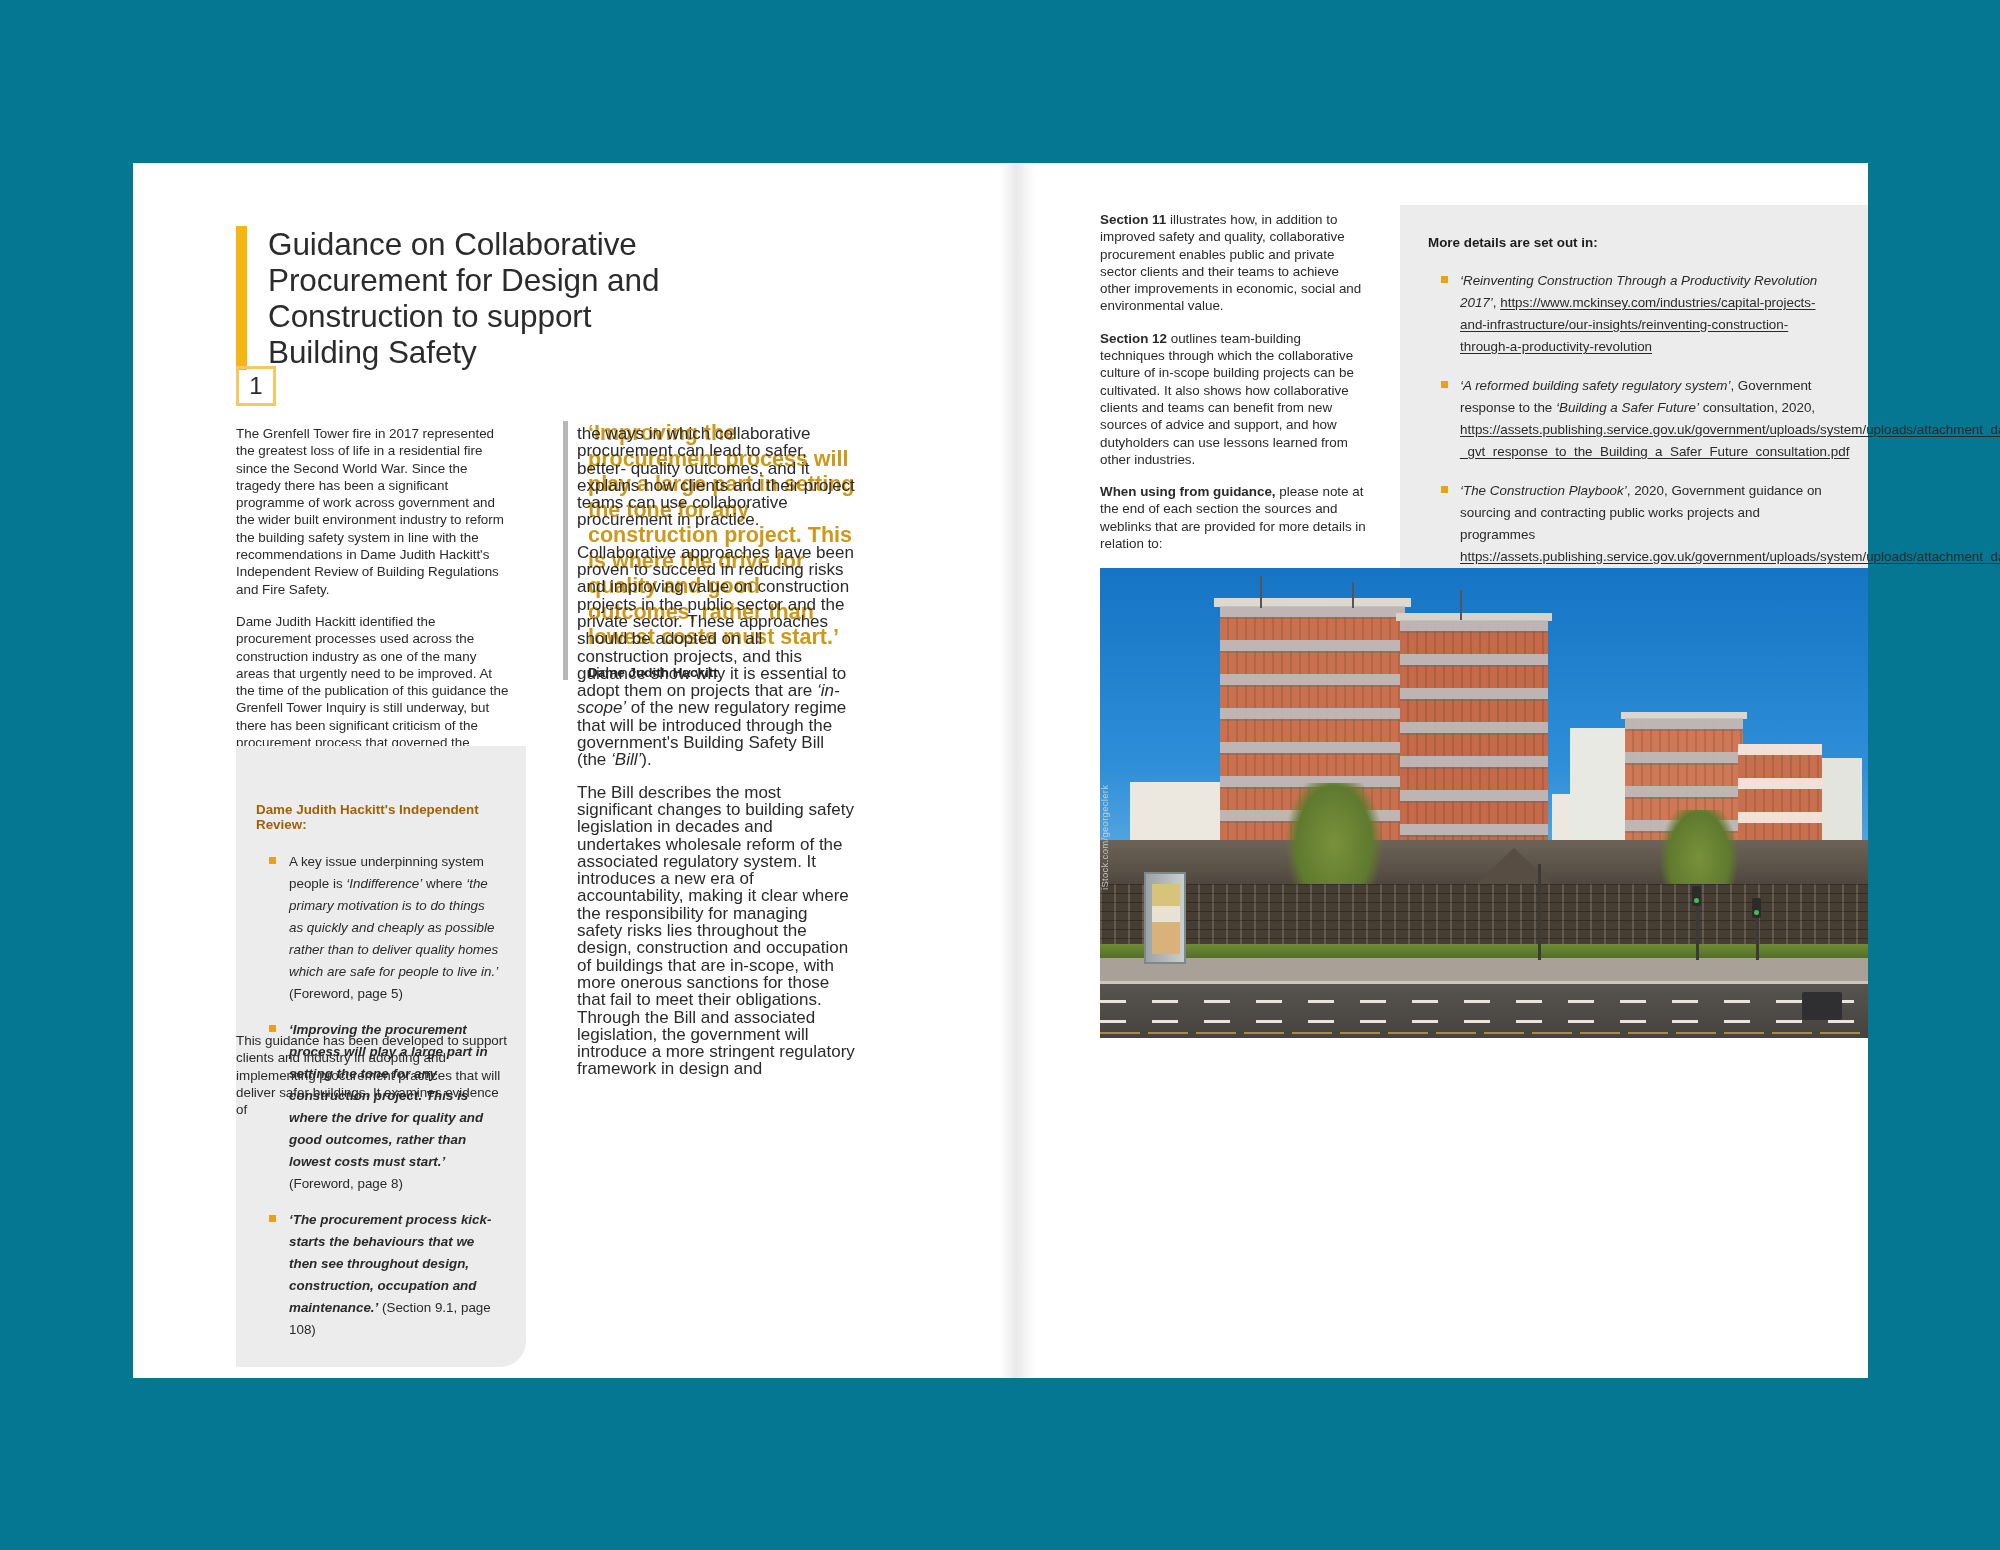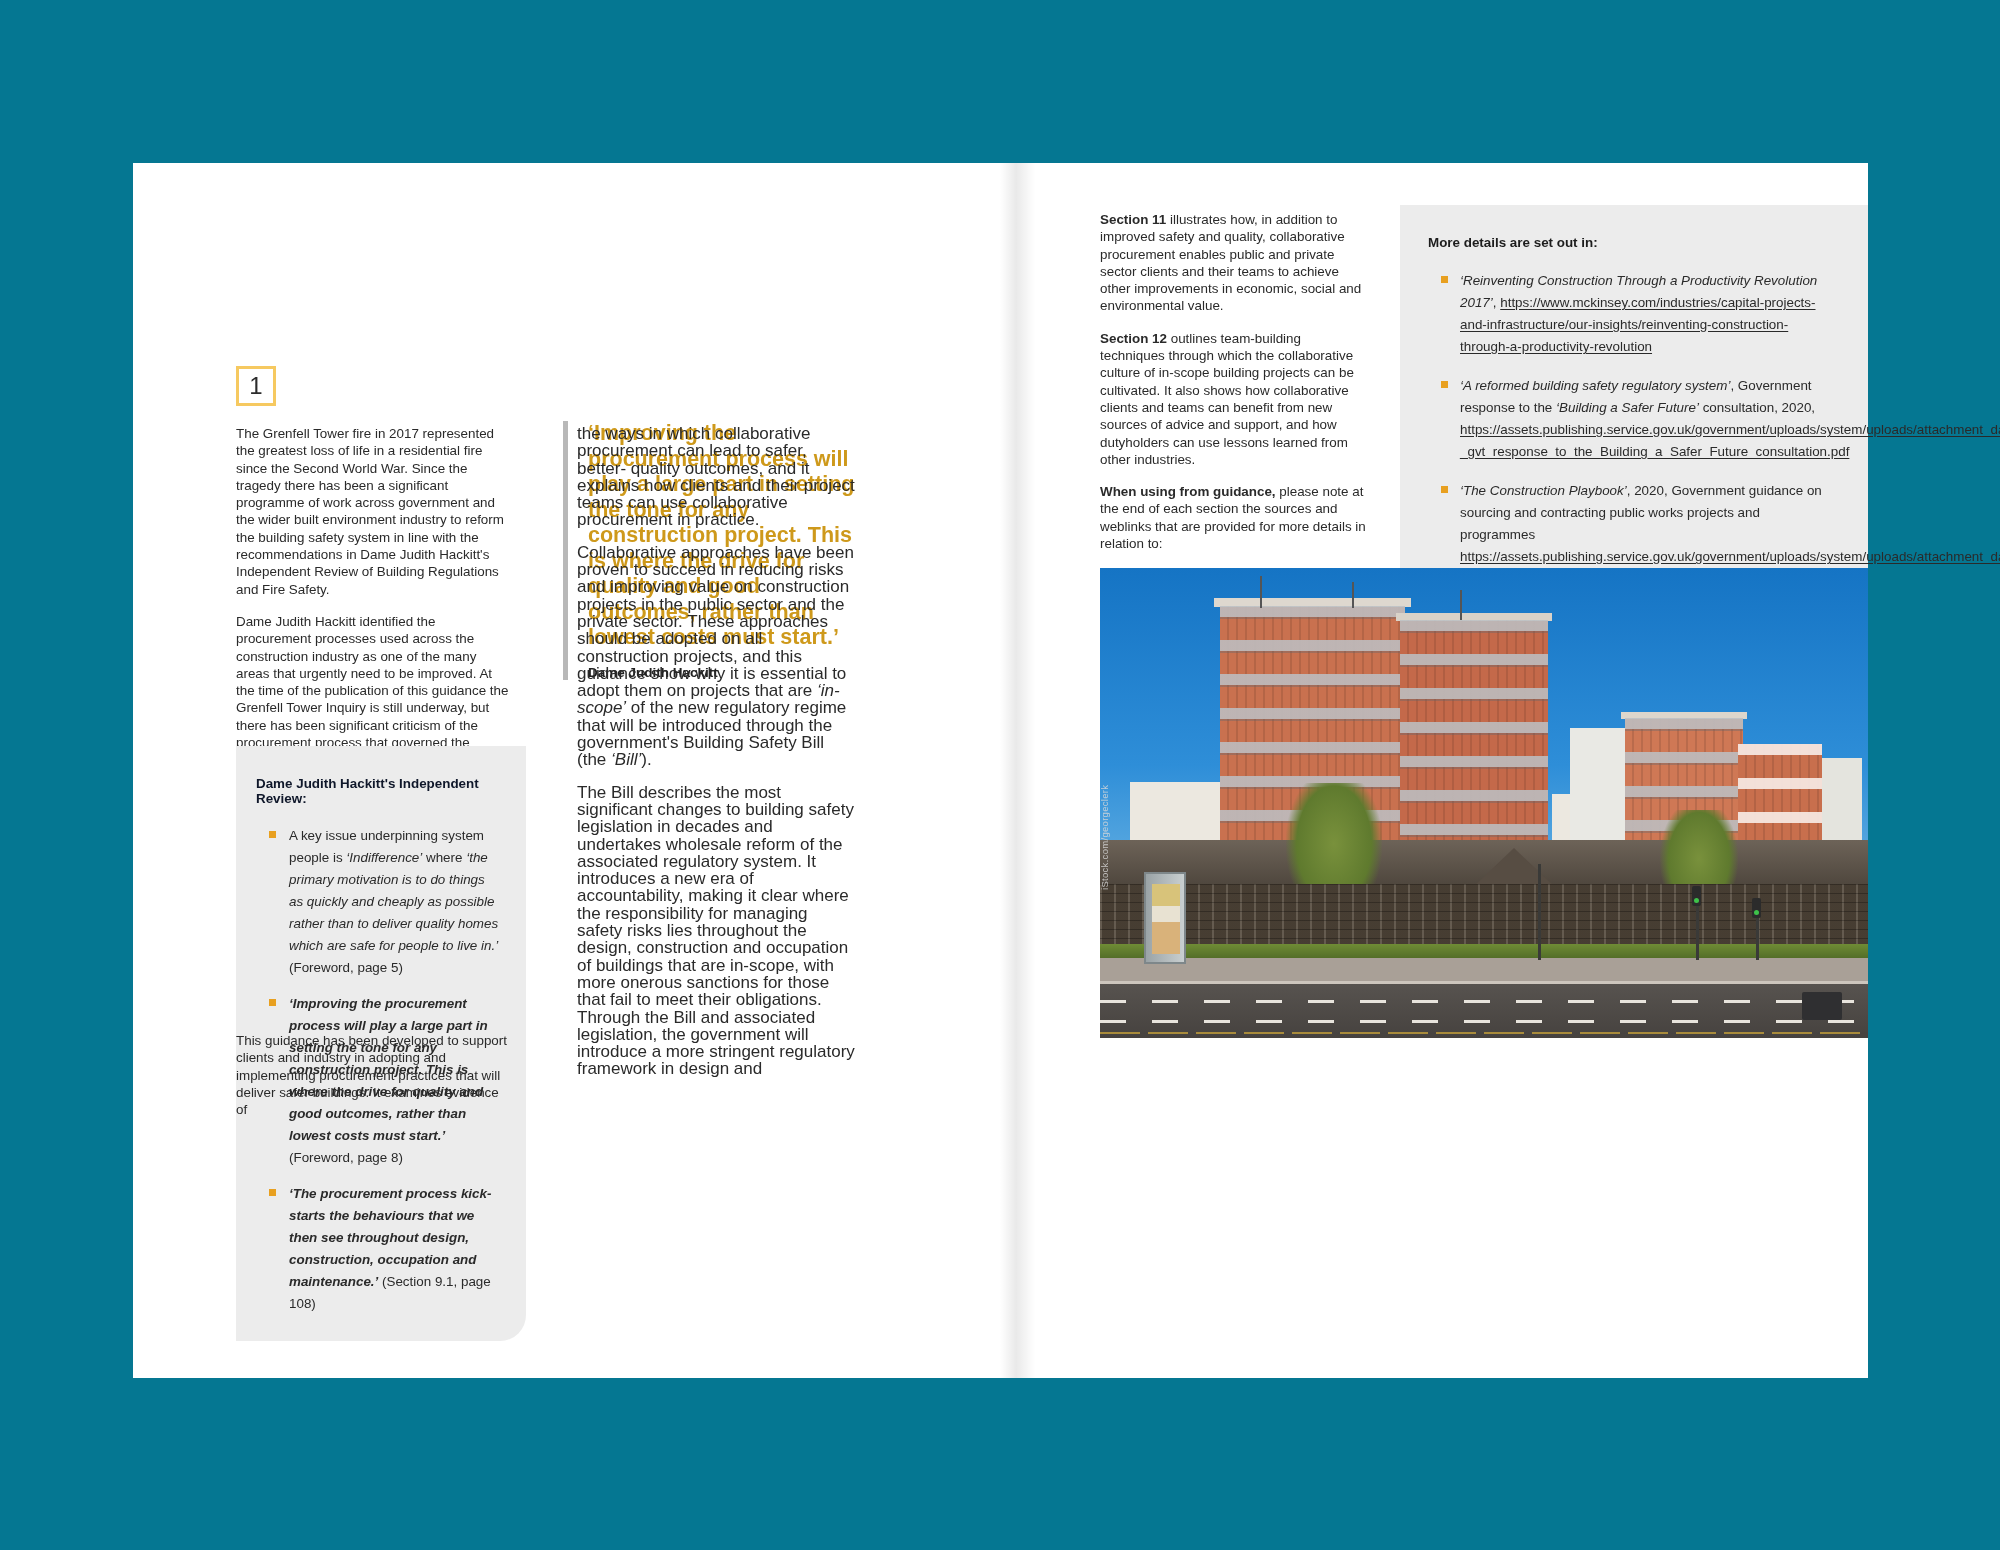--- a/index.html
+++ b/index.html
@@ -80,21 +80,21 @@
   .quote-attr { font-size: 13.5px; font-weight: 700; color: #222; margin-top: 14px; }
 
   
   .grey-box {
     position: absolute; left: 103px; top: 583px;
     width: 290px;
     background: #ececec;
     border-bottom-right-radius: 26px;
     padding: 30px 24px 26px 20px;
   }
-  .grey-box h4 { font-size: 13.4px; font-weight: 700; color: #0f172a; margin-bottom: 19px; }
+  .grey-box h4 { font-size: 13.4px; font-weight: 700; color: #a16207; margin-bottom: 19px; margin-top: 26px; }
   ul.bullets { list-style: none; }
   ul.bullets li {
     position: relative; padding-left: 33px; margin-bottom: 14px;
     font-size: 13.4px; line-height: 22px; color: #2a2a2a;
   }
   ul.bullets li:last-child { margin-bottom: 0; }
   ul.bullets li::before {
     content: ""; position: absolute; left: 13px; top: 6px;
     width: 7px; height: 7px; background: #E8A020;
   }
@@ -264,20 +264,27 @@
   }
 </style>
 </head>
 <body>
 
 <div id="stage">
   <div class="spread">
 
     <div class="page page-left">
 
+      <div class="title-wrap">
+        <div class="title-bar"></div>
+        <div class="doc-title">Guidance on Collaborative
+Procurement for Design and
+Construction to support
+Building Safety</div>
+      </div>
 
       <div class="sec-head">
         <div class="sec-num">1</div>
       </div>
 
       <div class="lcol">
         <p>The Grenfell Tower fire in 2017 represented the greatest loss of life in a residential fire since the Second World War. Since the tragedy there has been a significant programme of work across government and the wider built environment industry to reform the building safety system in line with the recommendations in Dame Judith Hackitt's Independent Review of Building Regulations and Fire Safety.</p>
         <p>Dame Judith Hackitt identified the procurement processes used across the construction industry as one of the many areas that urgently need to be improved. At the time of the publication of this guidance the Grenfell Tower Inquiry is still underway, but there has been significant criticism of the procurement process that governed the Grenfell Tower refurbishment project.</p>
       </div>
 

